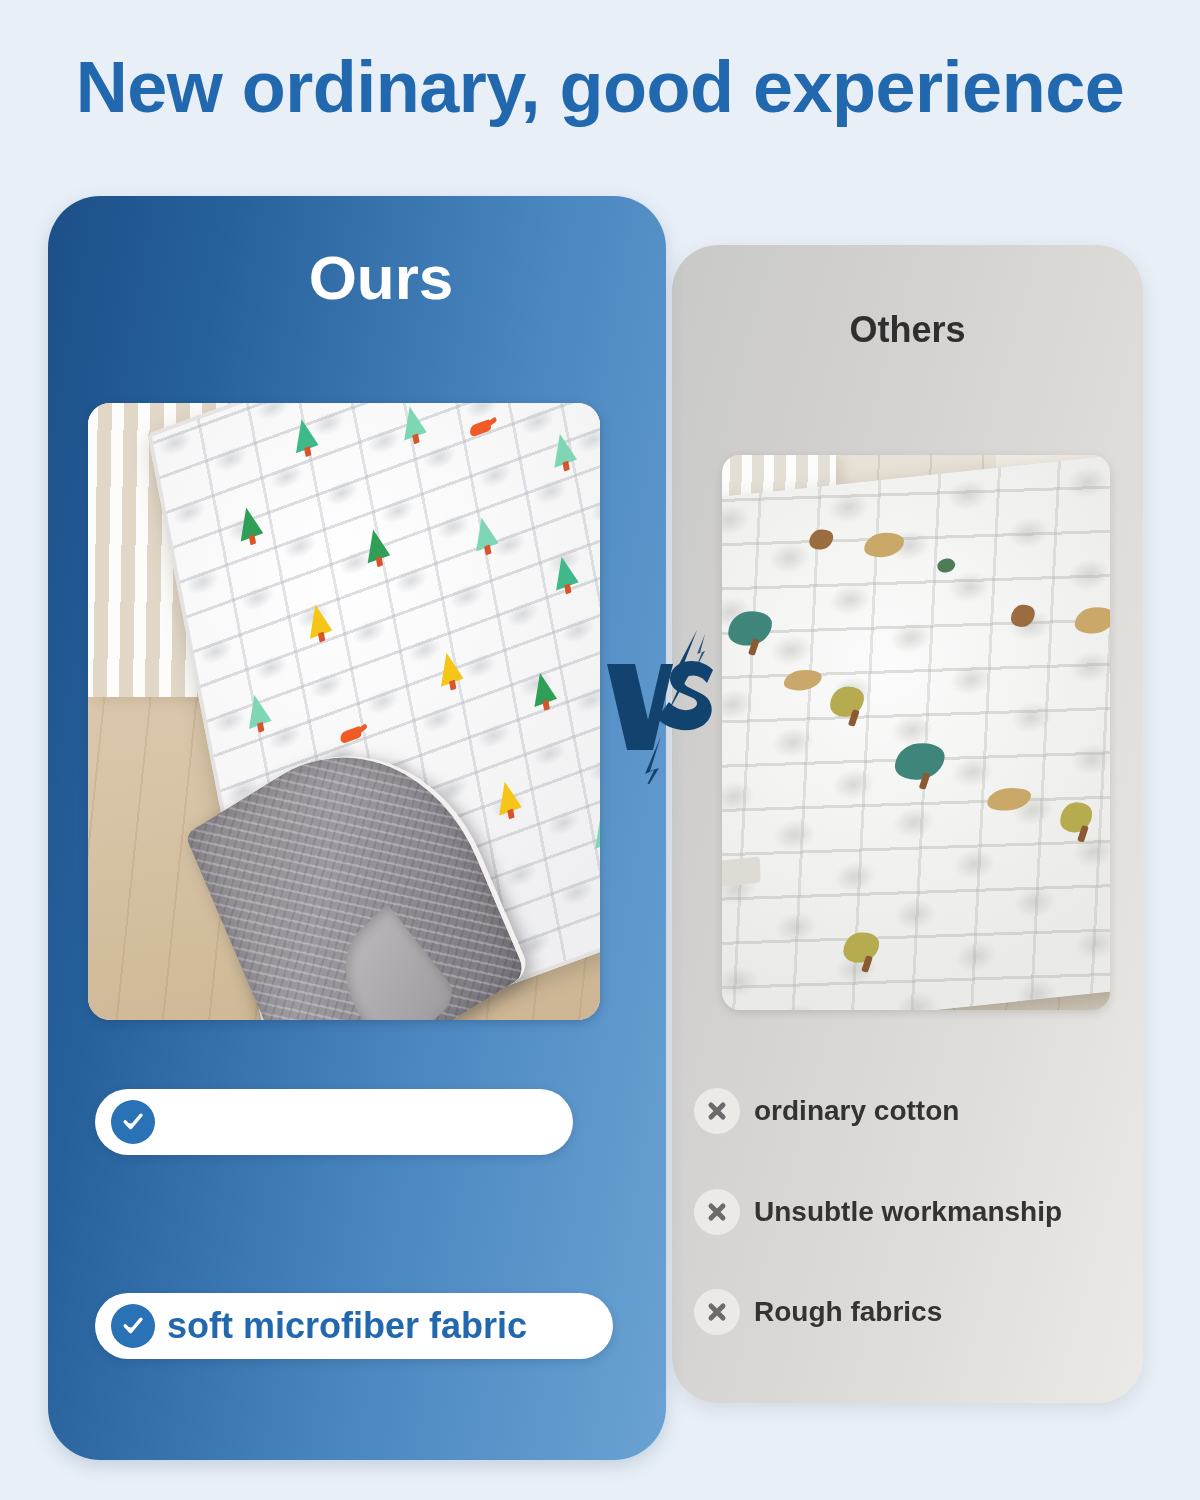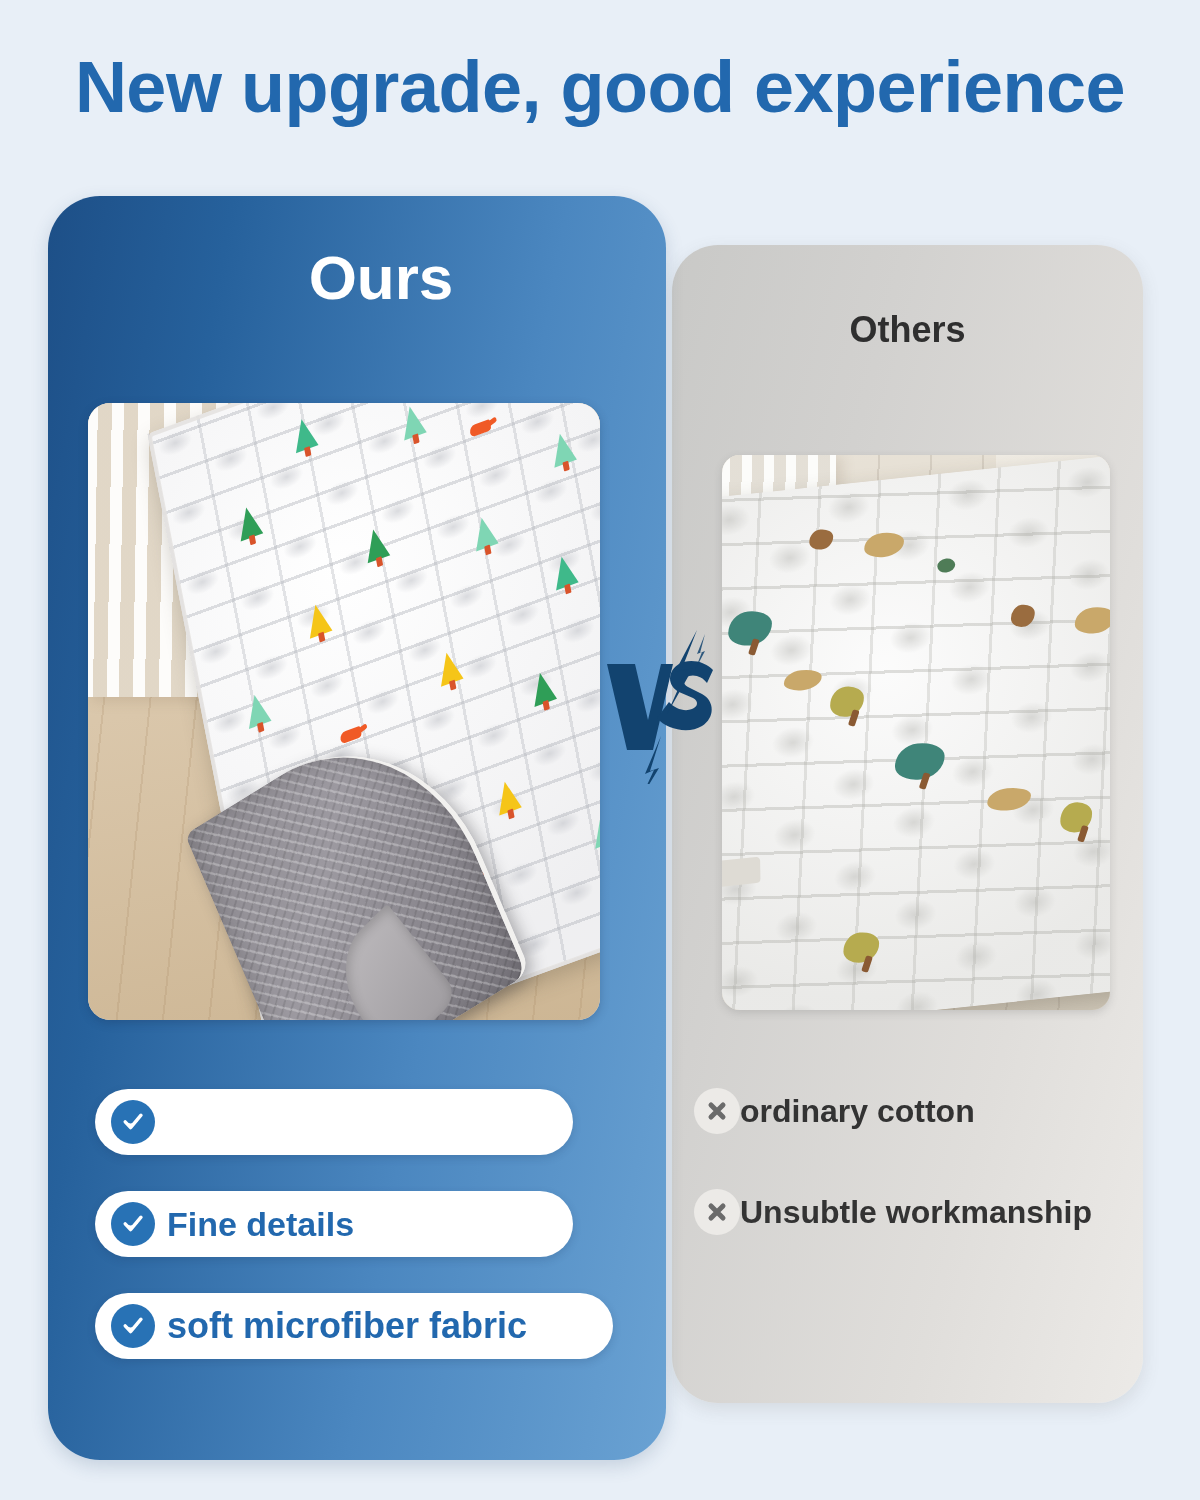--- a/index.html
+++ b/index.html
@@ -372,30 +372,31 @@
     flex: 0 0 auto;
     width: 46px;
     height: 46px;
     border-radius: 50%;
     background: #eceae7;
     display: flex;
     align-items: center;
     justify-content: center;
   }
   .con-label {
-    font-size: 32px;
+    font-size: 28px;
     font-weight: bold;
     color: #333333;
+    margin-left: 14px;
     line-height: 1;
   }
 </style>
 </head>
 <body>
 
-<div class="headline">New upgrade, good experience</div>
+<div class="headline">New ordinary, good experience</div>
 
 <div class="card card-ours">
 
   <div class="card-title title-ours">Ours</div>
 
   <div class="photo photo-ours">
     <div class="floor"></div>
     <div class="curtain"></div>
 
     <div class="mat mat-ours">
@@ -459,29 +460,20 @@
 
   <div class="pill pill-0">
     <span class="check-circle">
       <svg width="26" height="26" viewBox="0 0 26 26" aria-hidden="true">
         <path d="M5.5 13.2 L10.4 18.4 L20.6 6.6 L17.2 13.1 L10.6 14.6 Z" fill="#ffffff"></path>
         <path d="M5.2 12.8 L10.6 18.6 L21 6.2" fill="none" stroke="#ffffff" stroke-width="3.4" stroke-linecap="round" stroke-linejoin="round"></path>
       </svg>
     </span>
   </div>
 
-  <div class="pill pill-1">
-    <span class="check-circle">
-      <svg width="26" height="26" viewBox="0 0 26 26" aria-hidden="true">
-        <path d="M5.5 13.2 L10.4 18.4 L20.6 6.6 L17.2 13.1 L10.6 14.6 Z" fill="#ffffff"></path>
-        <path d="M5.2 12.8 L10.6 18.6 L21 6.2" fill="none" stroke="#ffffff" stroke-width="3.4" stroke-linecap="round" stroke-linejoin="round"></path>
-      </svg>
-    </span>
-    <span class="pill-label">Fine details</span>
-  </div>
 
   <div class="pill pill-2">
     <span class="check-circle">
       <svg width="26" height="26" viewBox="0 0 26 26" aria-hidden="true">
         <path d="M5.5 13.2 L10.4 18.4 L20.6 6.6 L17.2 13.1 L10.6 14.6 Z" fill="#ffffff"></path>
         <path d="M5.2 12.8 L10.6 18.6 L21 6.2" fill="none" stroke="#ffffff" stroke-width="3.4" stroke-linecap="round" stroke-linejoin="round"></path>
       </svg>
     </span>
     <span class="pill-label">soft microfiber fabric</span>
   </div>
@@ -536,20 +528,28 @@
 
   <div class="con-row con-1">
     <span class="x-circle">
       <svg width="26" height="26" viewBox="0 0 26 26" aria-hidden="true">
         <path d="M7 7 L19 19 M19 7 L7 19" stroke="#6b6b6b" stroke-width="5" stroke-linecap="round"></path>
       </svg>
     </span>
     <span class="con-label">Unsubtle workmanship</span>
   </div>
 
+  <div class="con-row con-2">
+    <span class="x-circle">
+      <svg width="26" height="26" viewBox="0 0 26 26" aria-hidden="true">
+        <path d="M7 7 L19 19 M19 7 L7 19" stroke="#6b6b6b" stroke-width="5" stroke-linecap="round"></path>
+      </svg>
+    </span>
+    <span class="con-label">Rough fabrics</span>
+  </div>
 </div>
 
 <div class="vs-badge">
   <svg width="128" height="156" viewBox="0 0 128 156" aria-hidden="true">
     <g fill="#12436f">
 
       <path d="M6 36 L34 36 L47 92 L60 36 L72 36 L52 122 L26 122 Z"></path>
 
       <path d="M112 42
                C104 33, 88 30, 78 36

